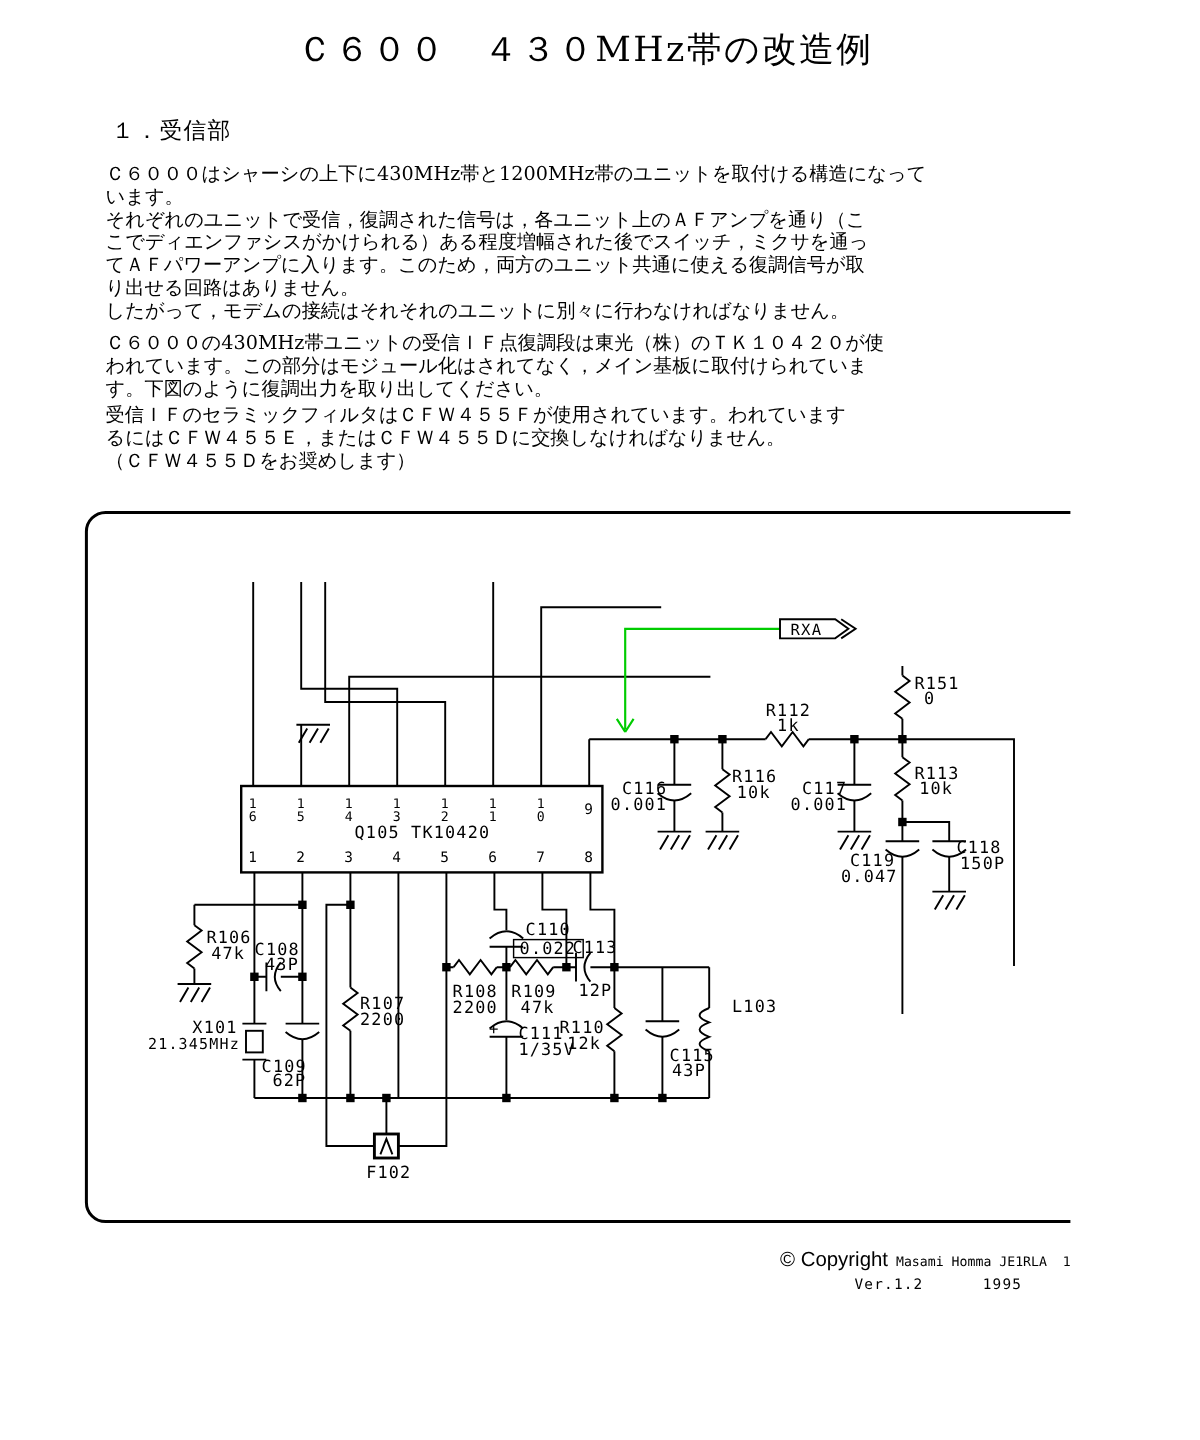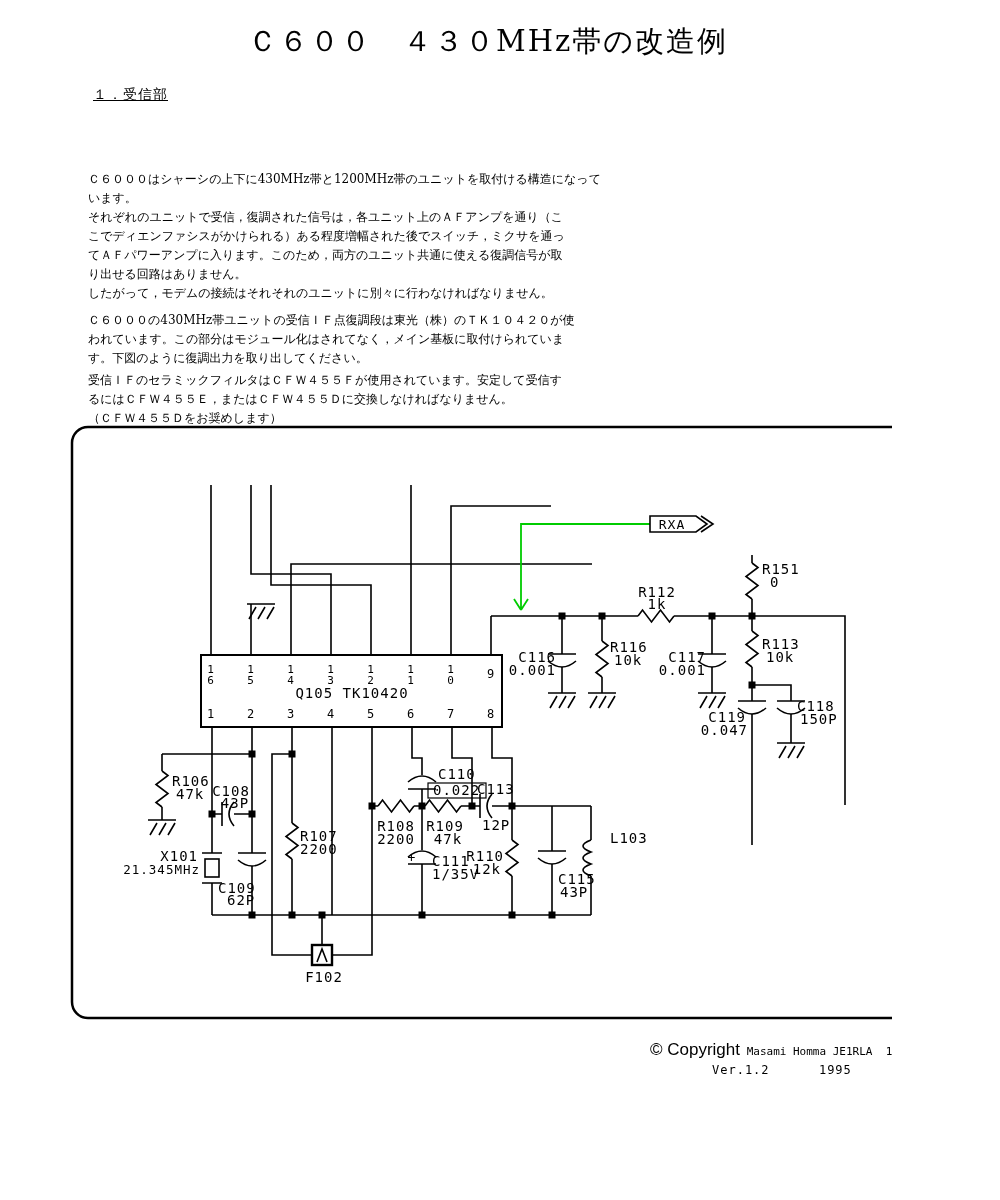--- a/index.html
+++ b/index.html
@@ -1,22 +1,22 @@
 <!DOCTYPE html>
 <html style="--accent: #00cc00;"><head>
 <meta charset="utf-8">
 <style>
   html,body{margin:0;padding:0;background:#fff;}
   .page{position:relative;width:892px;height:1200px;background:#ffffff;
         font-family:"DejaVu Serif",serif;color:#000;overflow:hidden;}
   .title{position:absolute;left:12px;top:22px;width:952px;text-align:center;
          font-size:29px;letter-spacing:2px;white-space:pre;}
-  .heading{position:absolute;left:93px;top:86px;font-size:14px;letter-spacing:1px;text-decoration:underline;}
-  .para{position:absolute;left:88px;width:690px;font-size:12px;line-height:19px;
-        white-space:pre-line;letter-spacing:0;margin-top:35px;}
+  .heading{position:absolute;left:93px;top:96px;font-size:19px;letter-spacing:1px;}
+  .para{position:absolute;left:88px;width:690px;font-size:16px;line-height:19px;
+        white-space:pre-line;letter-spacing:0;}
   .p1{top:135px;}
   .p2{top:276px;}
   .p3{top:336px;}
   .cpy1{position:absolute;left:650px;top:1040px;white-space:pre;}
   .cpy-big{font-size:17px;font-family:Liberation Sans, sans-serif;}
   .cpy-small{font-size:11px;font-family:"DejaVu Sans Mono",monospace;}
   .cpy2{position:absolute;left:712px;top:1063px;font-size:12px;
         font-family:"DejaVu Sans Mono",monospace;white-space:pre;letter-spacing:1px;}
   svg{position:absolute;left:0;top:0;}
   .w{fill:none;stroke:#000;stroke-width:1.6px;}
@@ -33,21 +33,21 @@
   <div class="para p1">Ｃ６０００はシャーシの上下に430MHz帯と1200MHz帯のユニットを取付ける構造になって
 います。
 それぞれのユニットで受信，復調された信号は，各ユニット上のＡＦアンプを通り（こ
 こでディエンファシスがかけられる）ある程度増幅された後でスイッチ，ミクサを通っ
 てＡＦパワーアンプに入ります。このため，両方のユニット共通に使える復調信号が取
 り出せる回路はありません。
 したがって，モデムの接続はそれそれのユニットに別々に行わなければなりません。</div>
   <div class="para p2">Ｃ６０００の430MHz帯ユニットの受信ＩＦ点復調段は東光（株）のＴＫ１０４２０が使
 われています。この部分はモジュール化はされてなく，メイン基板に取付けられていま
 す。下図のように復調出力を取り出してください。</div>
-  <div class="para p3">受信ＩＦのセラミックフィルタはＣＦＷ４５５Ｆが使用されています。安定して受信す
+  <div class="para p3">受信ＩＦのセラミックフィルタはＣＦＷ４５５Ｆが使用されています。われています
 るにはＣＦＷ４５５Ｅ，またはＣＦＷ４５５Ｄに交換しなければなりません。
 （ＣＦＷ４５５Ｄをお奨めします）</div>
 
   <svg id="schem" width="1000" height="1200" viewBox="0 0 1000 1200">
       <rect x="72" y="427" width="841" height="591" rx="16" class="w" style="stroke-width:2.5px"></rect>
       <path d="M211,485 V655 M251,485 V574 H331 V655 M271,485 V585 H371 V655 M411,485 V655" class="w"></path>
       <path d="M291,655 V564 H592" class="w"></path>
       <path d="M451,655 V506 H551" class="w"></path>
       <path d="M251,655 V604" class="w"></path>
       <path d="M247,604 h28 M256,607 l-7,12 M265,607 l-7,12 M274,607 l-7,12" class="w"></path>

